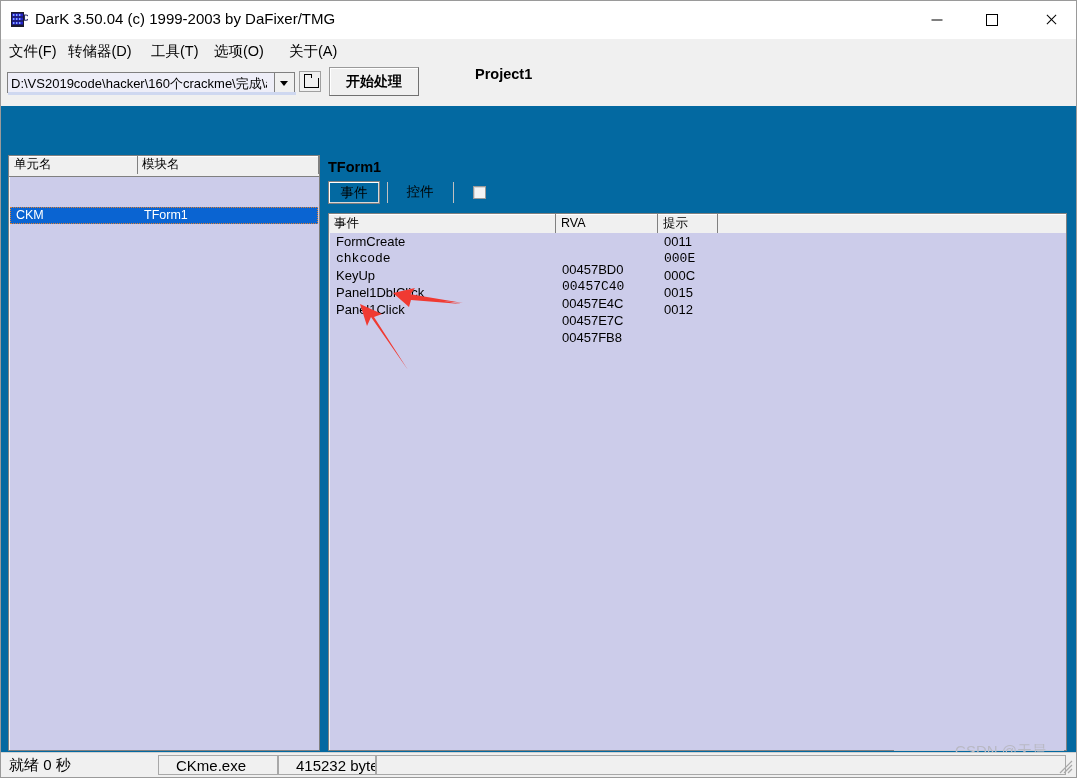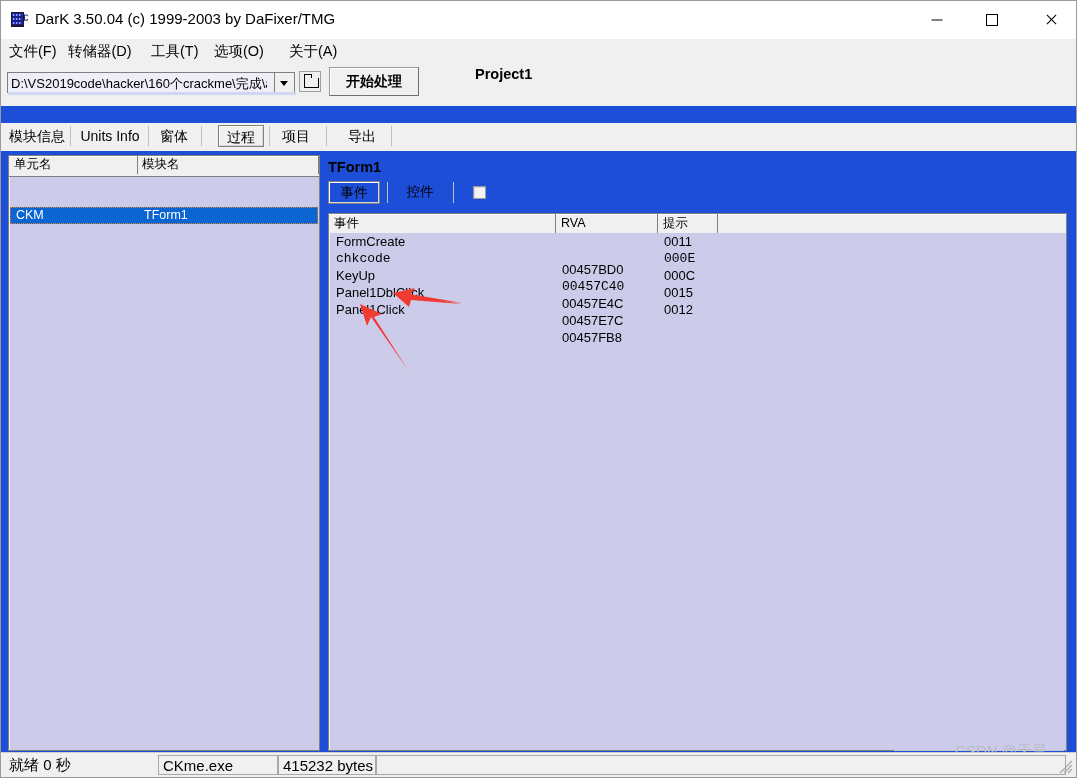--- a/index.html
+++ b/index.html
@@ -2,21 +2,21 @@
 <html><head>
 <meta charset="utf-8">
 <style>
   html,body{margin:0;padding:0;}
   body{
     width:1077px;height:778px;overflow:hidden;
     background:#f0f0f0;
     font-family:"Liberation Sans","DejaVu Sans",sans-serif;
     -webkit-font-smoothing:none;
   }
-  .app{position:relative;width:1077px;height:778px;background:#1d4ed8;box-sizing:border-box;
+  .app{position:relative;width:1077px;height:778px;background:#0369a1;box-sizing:border-box;
        border:1px solid #9a9a9a;overflow:hidden;}
 
   
   .titlebar{position:absolute;left:0;top:0;width:1075px;height:38px;background:#ffffff;}
   .title-icon{position:absolute;left:9px;top:10px;width:18px;height:18px;}
   .title-text{position:absolute;left:34px;top:9px;font-size:15px;color:#000;white-space:nowrap;}
   .wbtn{position:absolute;top:0;width:47px;height:38px;cursor:default;}
   .wbtn i{position:absolute;left:50%;top:50%;}
   .wmin{left:912px;}
   .wmax{left:967px;}
@@ -103,21 +103,21 @@
   .rc-hint{left:334px;}
 
   
   .arrows{position:absolute;left:0;top:0;width:1077px;height:778px;pointer-events:none;}
 
   
   .statusbar{position:absolute;left:0;bottom:0;width:1075px;height:25px;background:#f0f0f0;
              border-top:1px solid #d0d0d0;box-sizing:border-box;}
   .scell{position:absolute;top:2px;height:20px;font-size:15px;line-height:19px;color:#000;
          box-sizing:border-box;white-space:nowrap;overflow:hidden;cursor:default;}
-  .scell.framed{border:1px solid #a8a8a8;padding-left:4px;background:#f0f0f0;}
+  .scell.framed{border:1px solid #a8a8a8;padding-left:17px;background:#f0f0f0;}
   .grip{position:absolute;right:3px;bottom:3px;width:14px;height:14px;}
   .watermark{position:absolute;right:14px;bottom:16px;font-size:15px;color:#b9b9c4;white-space:nowrap;}
   .wline{position:absolute;right:12px;bottom:26px;width:170px;height:1px;background:#c9c9d2;}
 </style>
 </head>
 <body>
 
 <div class="app">
 
   <div class="titlebar">
@@ -163,34 +163,20 @@
       <div class="arrow"></div>
       <div class="underline"></div>
     </div>
   </div>
   <div class="openbtn">
     <div class="f"></div>
   </div>
   <div class="startbtn">开始处理</div>
   <div class="projlabel">Project1</div>
 
-  <div class="tabrow">
-    <div class="tab" id="t0" style="left: 5px; width: 62px;">模块信息</div>
-    <div class="tab" id="t1" style="left: 74px; width: 70px;">Units Info</div>
-    <div class="tab" id="t2" style="left: 152px; width: 42px;">窗体</div>
-    <div class="tab sel" id="t3" style="left: 217px; width: 46px;">过程</div>
-    <div class="tab" id="t4" style="left: 274px; width: 42px;">项目</div>
-    <div class="tab" id="t5" style="left: 340px; width: 42px;">导出</div>
-    <div class="tabsep" id="ts0" style="left: 69px;"></div>
-    <div class="tabsep" id="ts1" style="left: 147px;"></div>
-    <div class="tabsep" id="ts2" style="left: 200px;"></div>
-    <div class="tabsep" id="ts3" style="left: 268px;"></div>
-    <div class="tabsep" id="ts4" style="left: 325px;"></div>
-    <div class="tabsep" id="ts5" style="left: 390px;"></div>
-  </div>
 
   <div class="leftlist" style="background: rgb(204, 204, 234);">
     <div class="lhead">
       <div class="lhcell" id="lh0" style="left: 1px; width: 128px;">单元名</div>
       <div class="lhcell" id="lh1" style="left: 129px; width: 181px;">模块名</div>
     </div>
     <div class="lrow" style="background: rgb(10, 100, 210); margin-top: 32px;">
       <span style="left:5px">CKM</span>
       <span style="left:133px">TForm1</span>
     </div>

